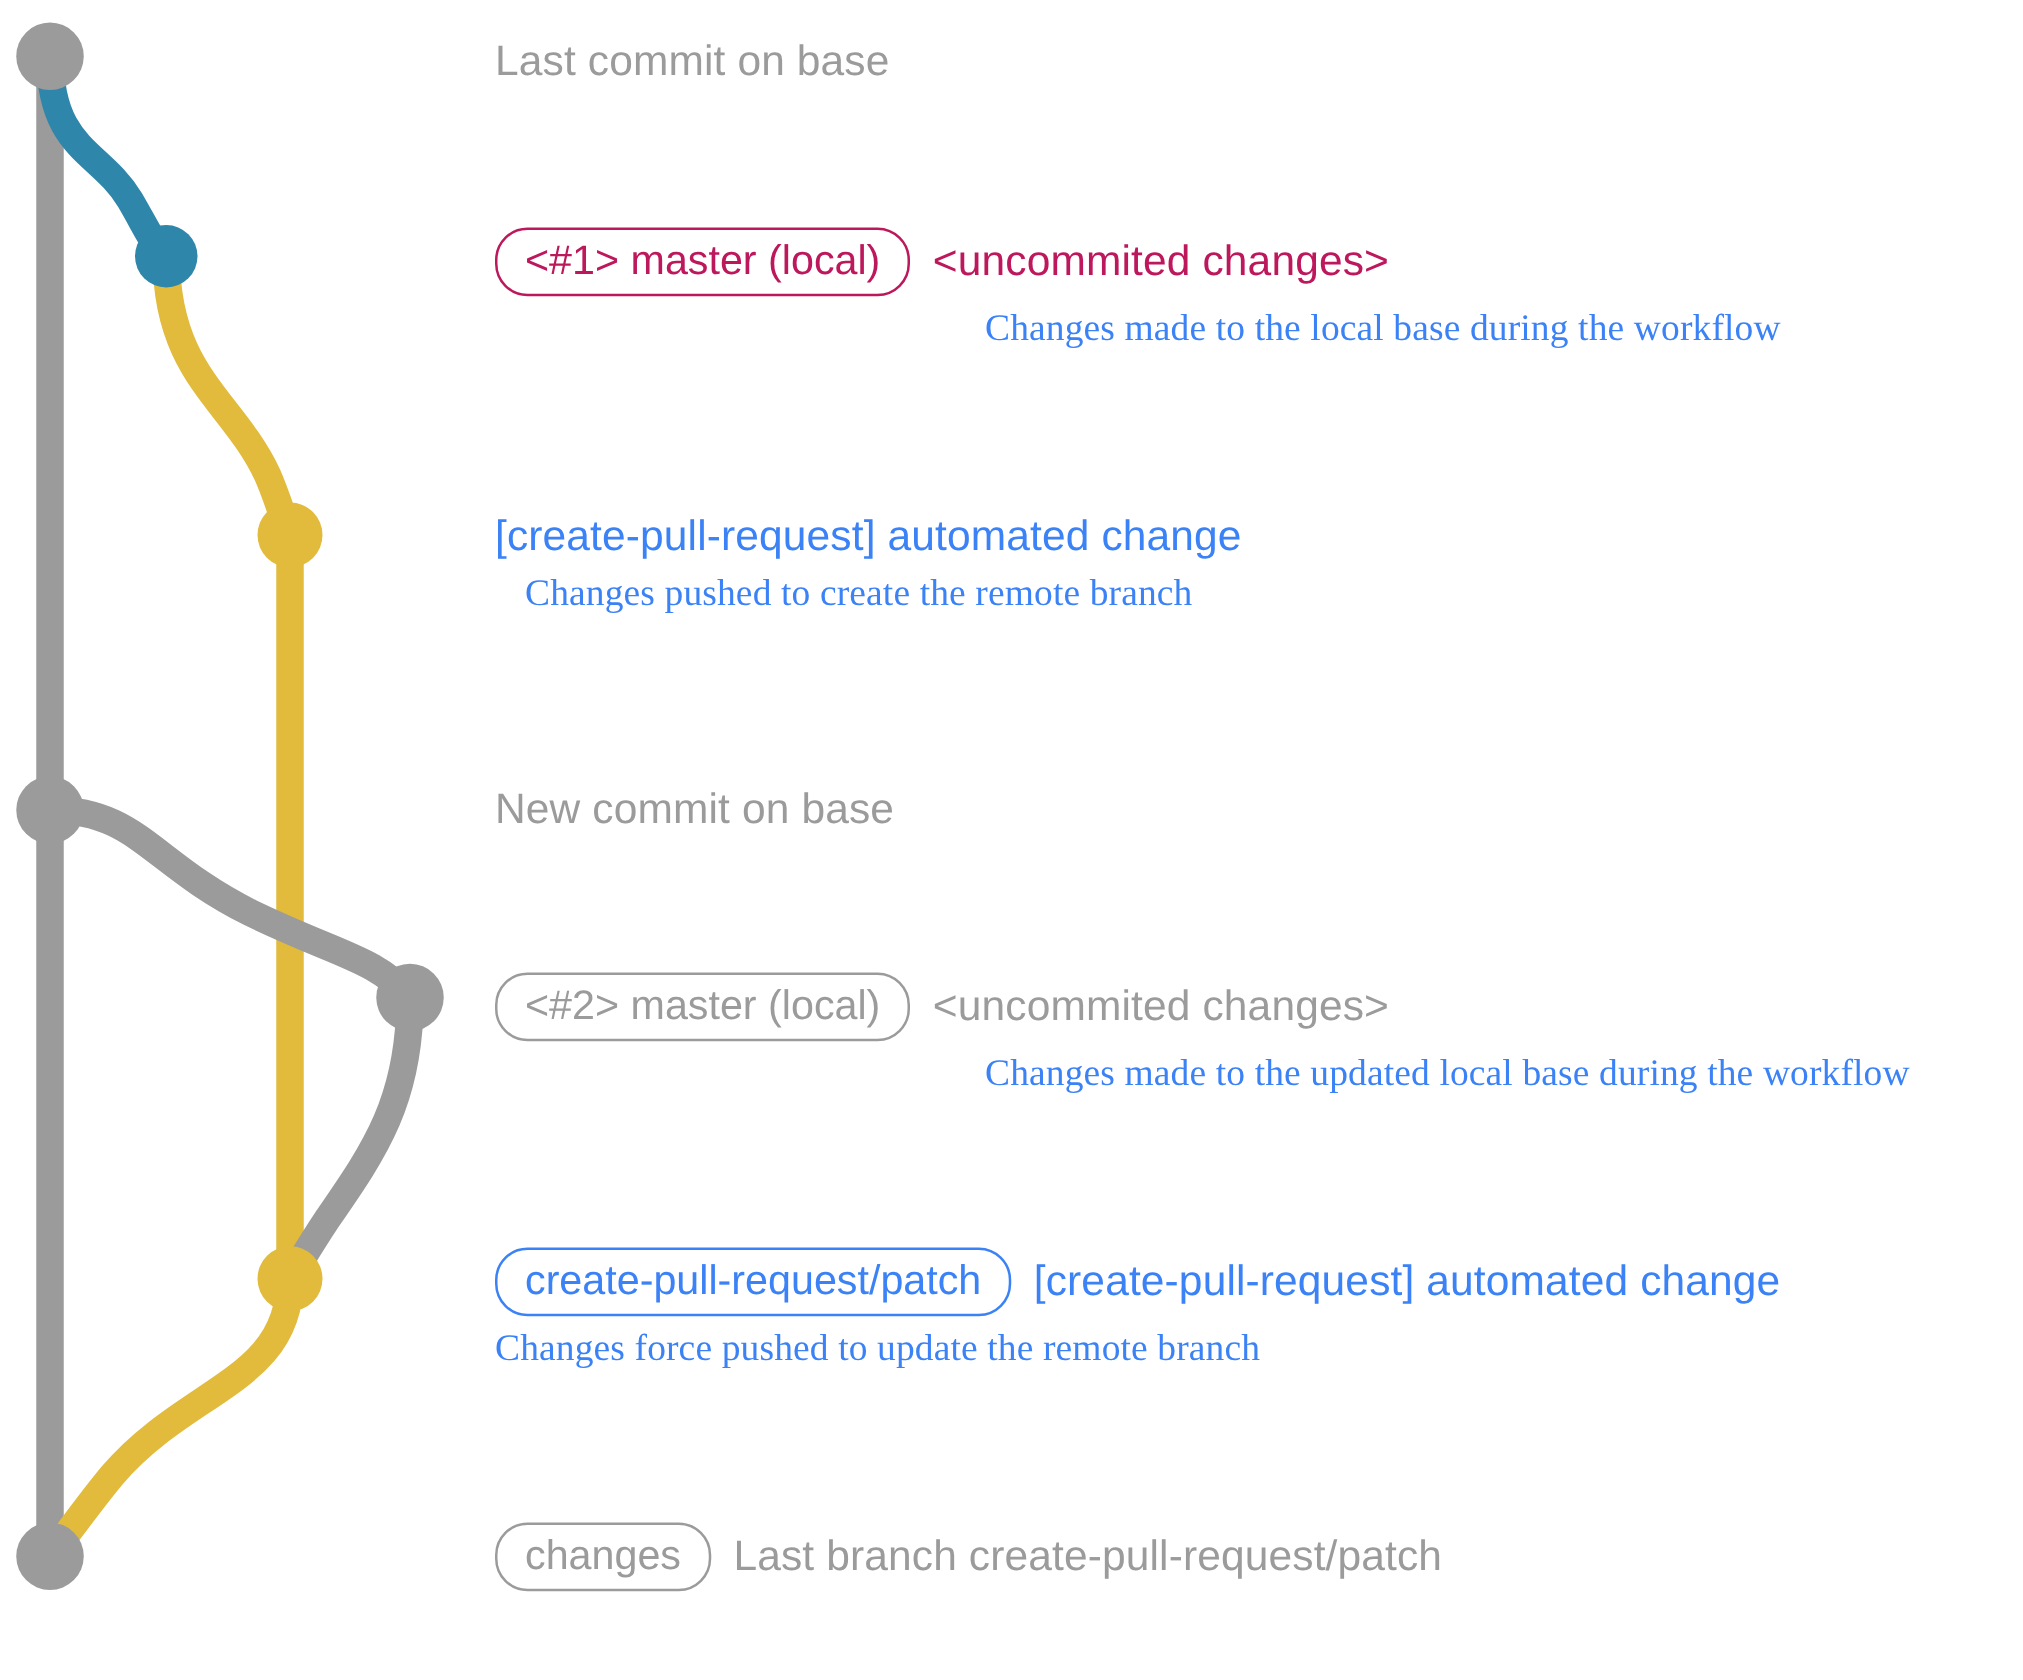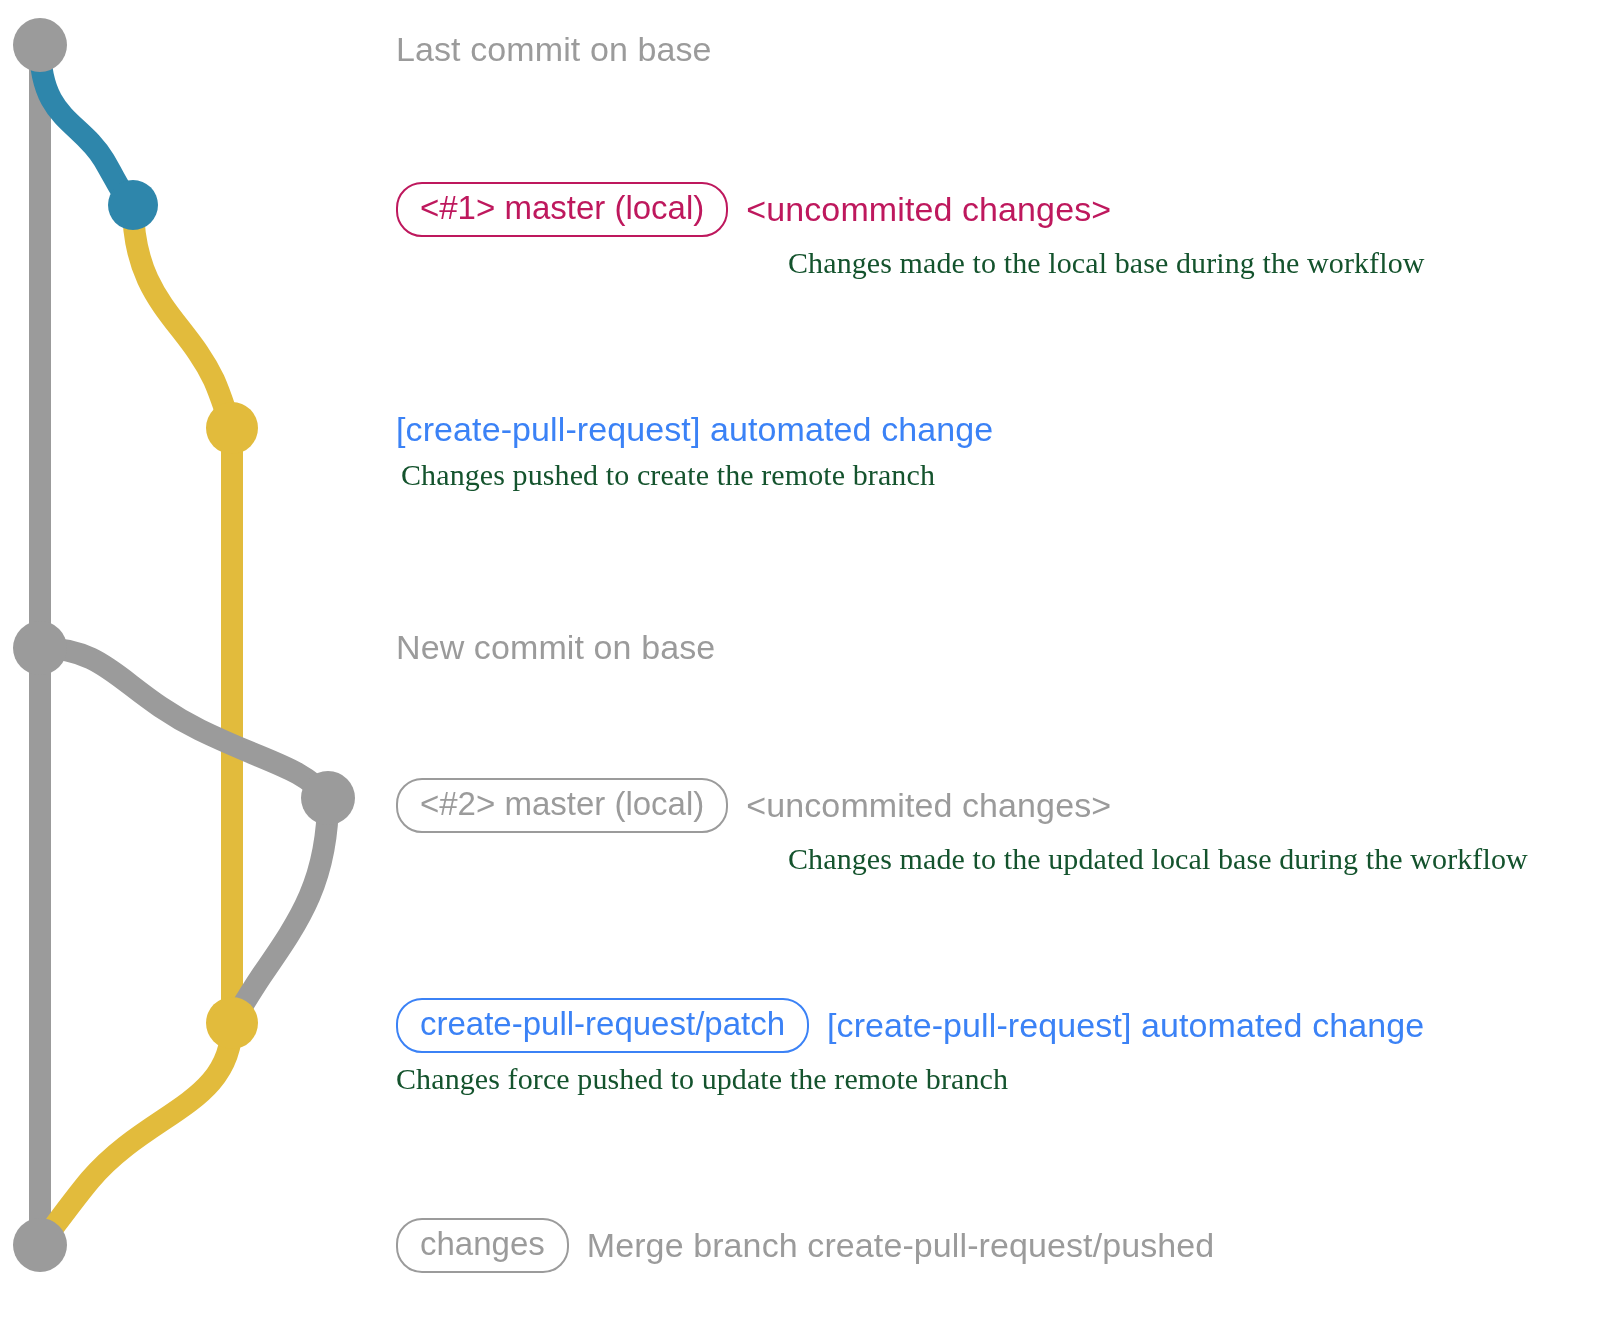--- a/index.html
+++ b/index.html
@@ -51,21 +51,21 @@
   }
   .commit-msg {
     font-size: 34px;
     white-space: nowrap;
     font-family: "Liberation Sans", sans-serif;
     letter-spacing: 0.1px;
   }
   .desc {
     font-family: "Liberation Serif", serif;
     font-size: 30px;
-    color: #14532d;
+    color: #3b82f6;
     white-space: nowrap;
     margin-top: 9px;
     letter-spacing: 0.1px;
   }
   .c-gray  { color: #9b9b9b; }
   .c-blue  { color: #be185d; }
   .c-gold  { color: #3b82f6; }
 </style>
 </head>
 <body>
@@ -110,21 +110,21 @@
       <span class="chip c-blue">&lt;#1&gt; master (local)</span>
       <span class="commit-msg c-blue">&lt;uncommited changes&gt;</span>
     </div>
     <div class="desc" style="margin-left:392px;">Changes made to the local base during the workflow</div>
   </div>
 
   <div class="row-stack" style="left:396px; top:410px;">
     <div class="chip-row">
       <span class="commit-msg c-gold">[create-pull-request] automated change</span>
     </div>
-    <div class="desc" style="margin-left:5px;">Changes pushed to create the remote branch</div>
+    <div class="desc" style="margin-left:24px;">Changes pushed to create the remote branch</div>
   </div>
 
   <div class="row-stack" style="left:396px; top:628px;">
     <div class="chip-row">
       <span class="commit-msg c-gray">New commit on base</span>
     </div>
   </div>
 
   <div class="row-stack" style="left:396px; top:778px;">
     <div class="chip-row">
@@ -138,17 +138,17 @@
     <div class="chip-row">
       <span class="chip c-gold">create-pull-request/patch</span>
       <span class="commit-msg c-gold">[create-pull-request] automated change</span>
     </div>
     <div class="desc" style="">Changes force pushed to update the remote branch</div>
   </div>
 
   <div class="row-stack" style="left:396px; top:1218px;">
     <div class="chip-row">
       <span class="chip c-gray">changes</span>
-      <span class="commit-msg c-gray">Merge branch create-pull-request/pushed</span>
+      <span class="commit-msg c-gray">Last branch create-pull-request/patch</span>
     </div>
   </div>
 
 </div>
 
 </body></html>

